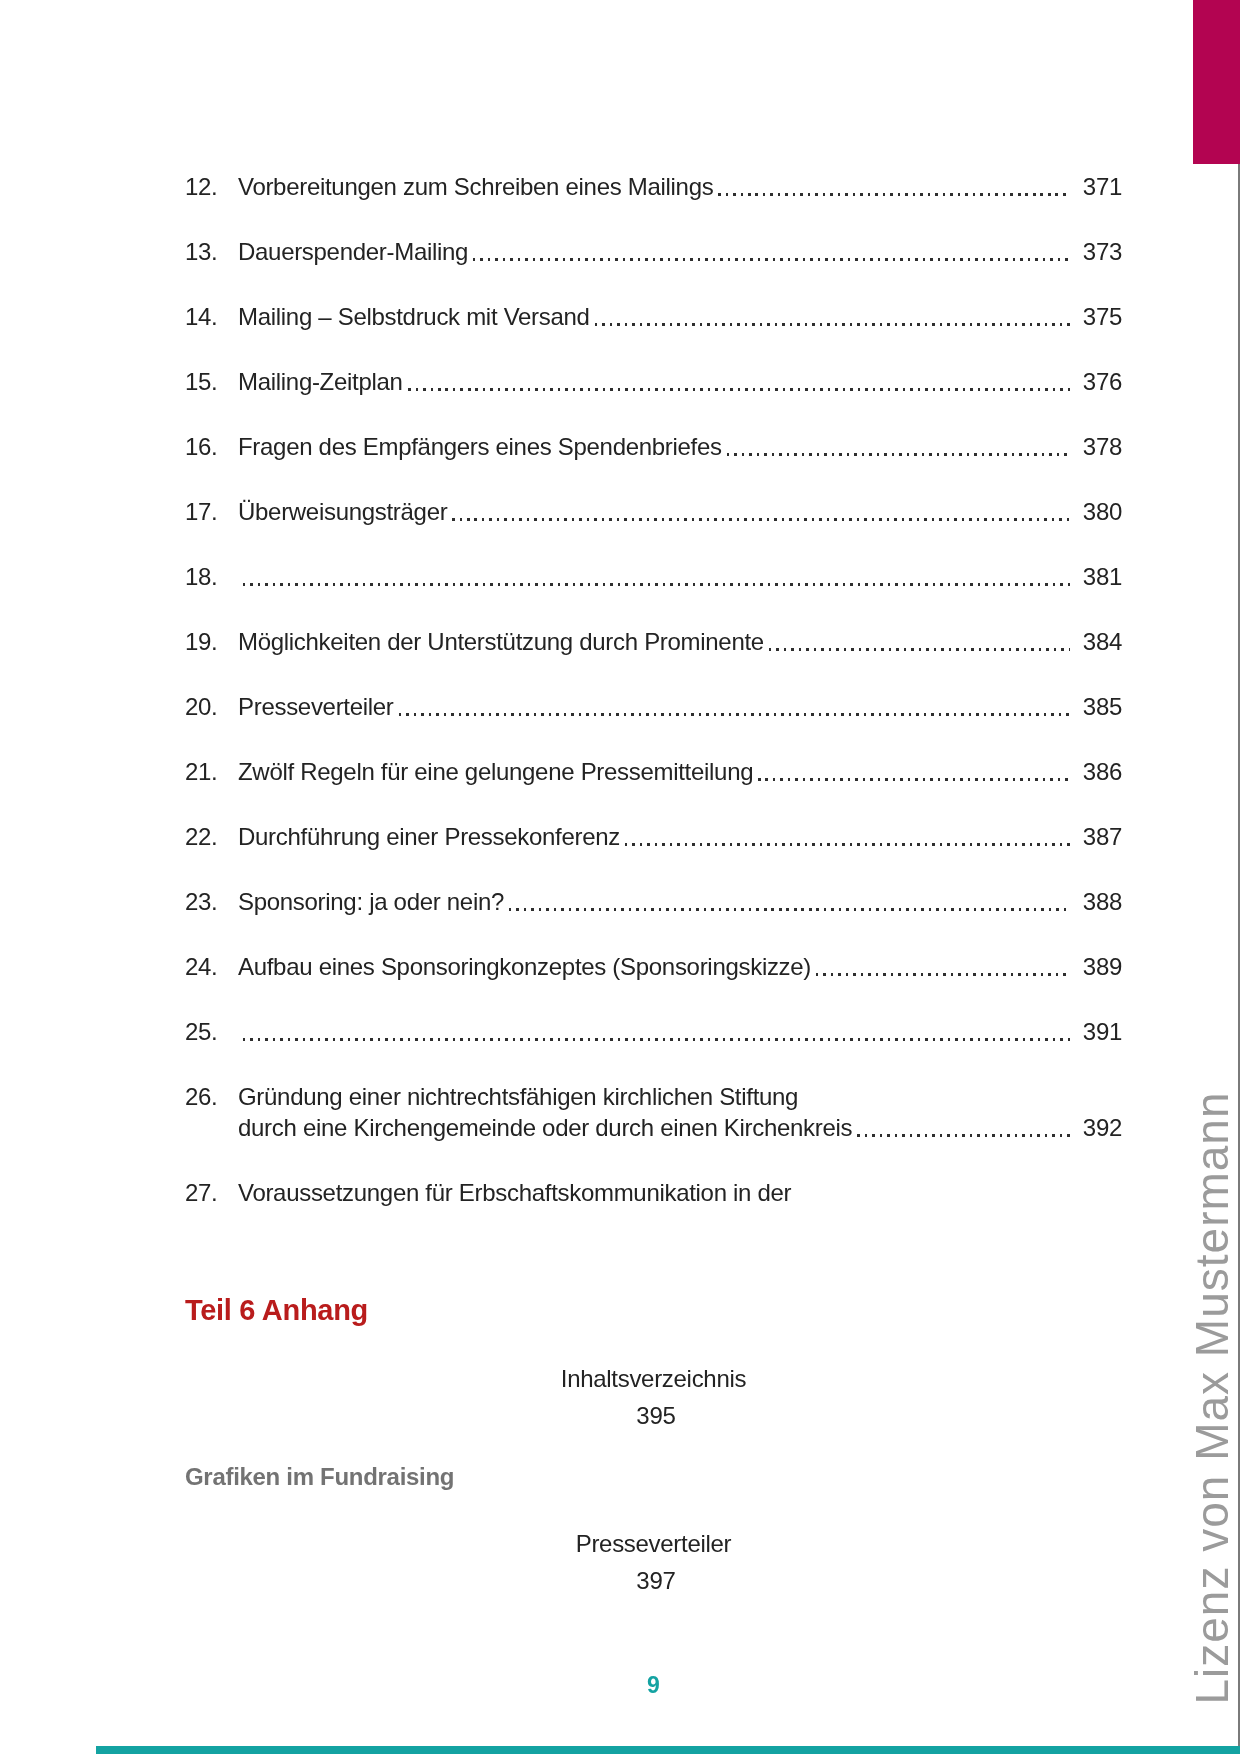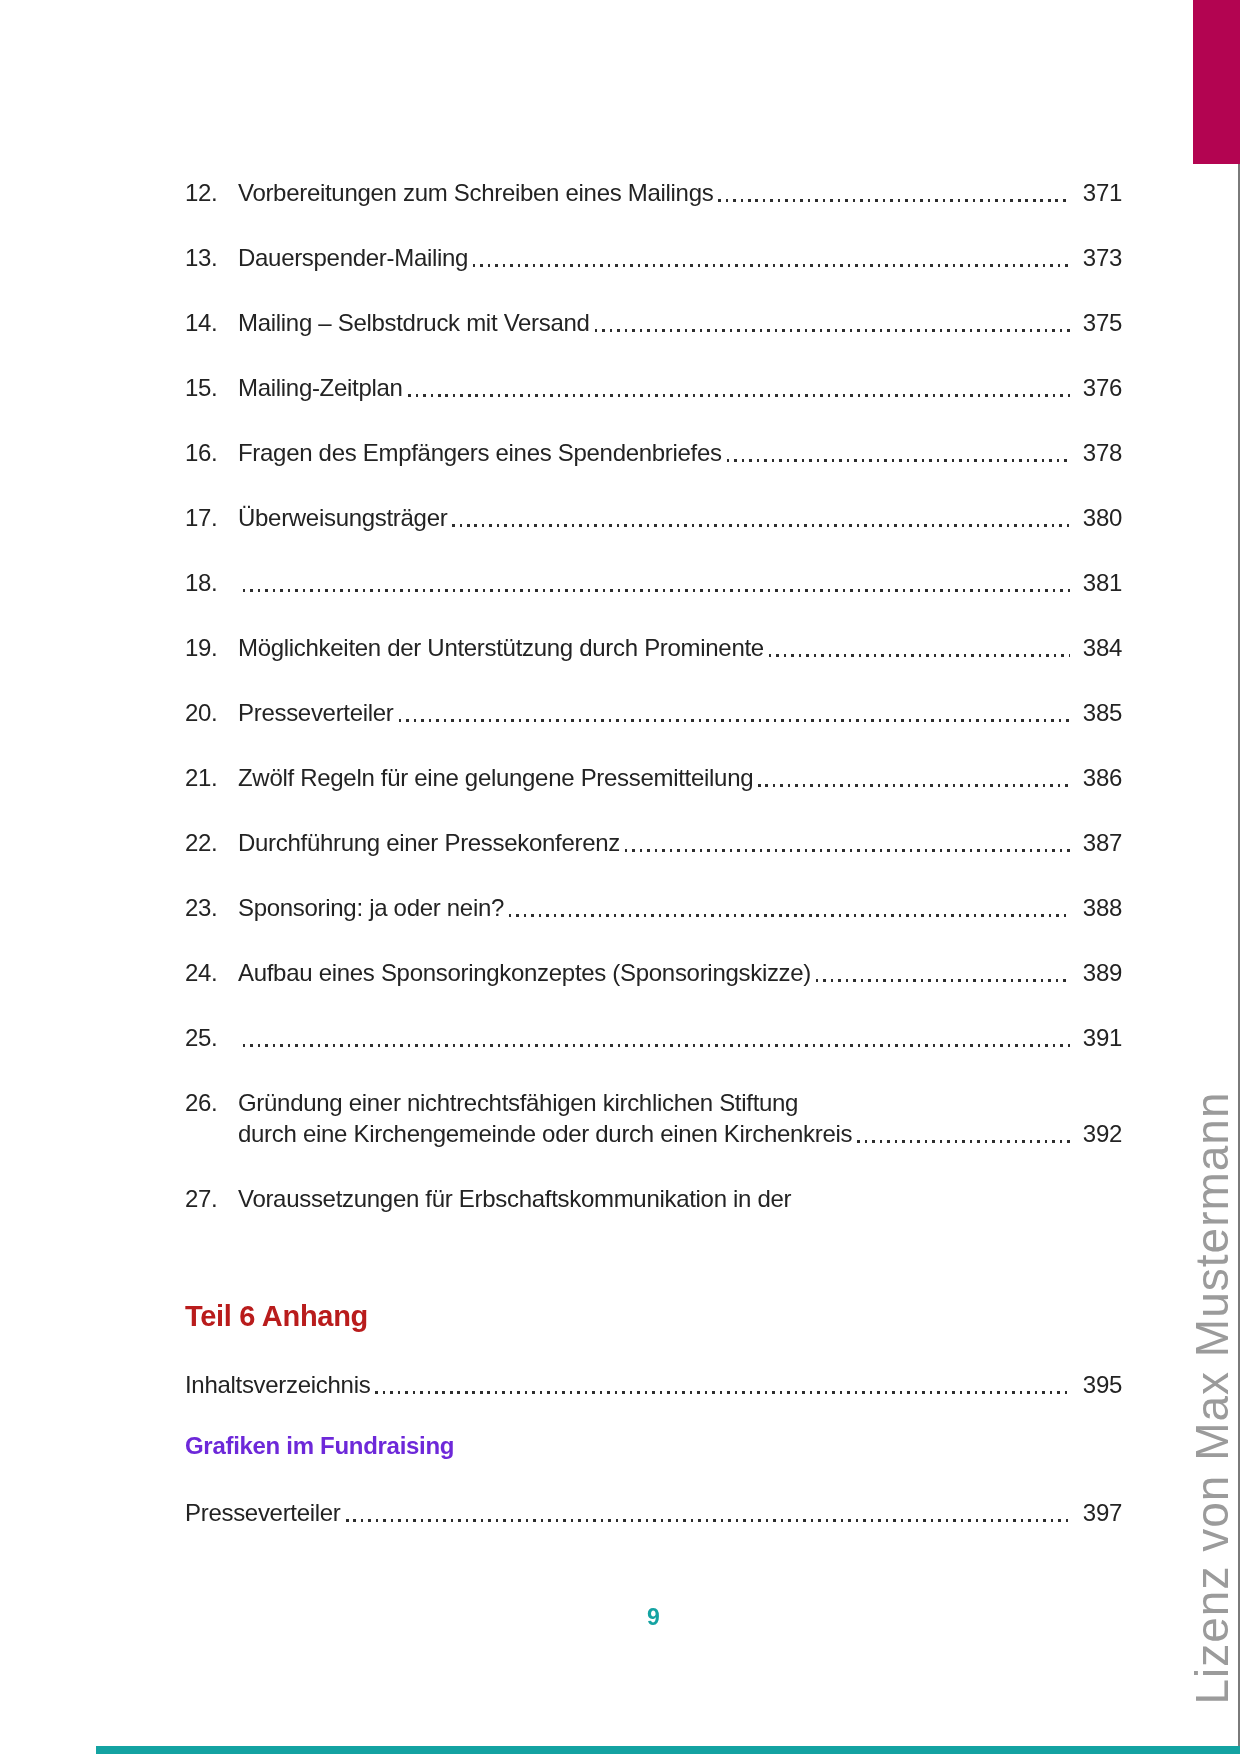--- a/index.html
+++ b/index.html
@@ -10,33 +10,33 @@
   
   .pink-bar{position:absolute;left:1193px;top:0;width:47px;height:164px;}
   .edge-line{position:absolute;right:0;top:164px;width:2px;height:1583px;background:#7a7a7a;}
   .footer-bar{position:absolute;left:96px;right:0;bottom:0;height:8px;}
   .license{
     position:absolute;left:1212px;top:1398px;
     transform:translate(-50%,-50%) rotate(-90deg);
     white-space:nowrap;font-size:46px;letter-spacing:1px;color:#9b9b9b;
   }
   
-  .content{position:absolute;left:185px;top:177px;width:937px;}
+  .content{position:absolute;left:185px;top:171px;width:937px;}
   .entry{display:flex;font-size:24px;line-height:31px;letter-spacing:-0.3px;margin:0 0 34px 0;}
   .entry .num{flex:none;width:53px;}
   .entry .body{flex:1;min-width:0;}
   .tline{display:flex;align-items:baseline;}
   .dots{
     flex:1;height:3px;align-self:flex-end;margin:0 8px 6px 5px;
     background:repeating-linear-gradient(to right,#2e2e2e 0 2.5px,transparent 2.5px 7.5px);
   }
   .pg{flex:none;min-width:44px;text-align:right;}
   ol,ul{list-style:none;margin:0;padding:0;}
   .sec-heading{margin:85px 0 0 0;font-size:29px;line-height:34px;font-weight:bold;letter-spacing:-0.3px;}
-  .app-row{display:flex;align-items:center;font-size:24px;line-height:31px;letter-spacing:-0.3px;}
+  .app-row{display:flex;align-items:center;font-size:24px;line-height:31px;letter-spacing:-0.3px;flex-direction:column;}
   .row-inhalt{margin-top:36px;}
   .sub-heading{margin:31px 0 0 0;font-size:24px;line-height:30px;font-weight:bold;letter-spacing:-0.3px;}
   .row-spender{margin-top:36px;}
   .folio{margin-top:76px;text-align:center;font-size:23px;font-weight:bold;}
 </style>
 </head>
 <body>
 
 <div class="page">
 
@@ -206,21 +206,21 @@
       </ol>
 
     <h2 class="sec-heading accent" style="color: #b91c1c;">Teil 6 Anhang</h2>
 
     <div class="app-row row-inhalt">
       <span>Inhaltsverzeichnis</span>
       <span class="dots"></span>
       <span class="pg">395</span>
     </div>
 
-    <h3 class="sub-heading accent" style="color: #6d28d9;">Grafiken im Fundraising</h3>
+    <h3 class="sub-heading accent" style="color: #737373;">Grafiken im Fundraising</h3>
 
     <div class="app-row row-spender">
       <span>Presseverteiler</span>
       <span class="dots"></span>
       <span class="pg">397</span>
     </div>
 
     <div class="folio accent" style="color: rgb(20, 163, 162);">9</div>
 
   </div>

